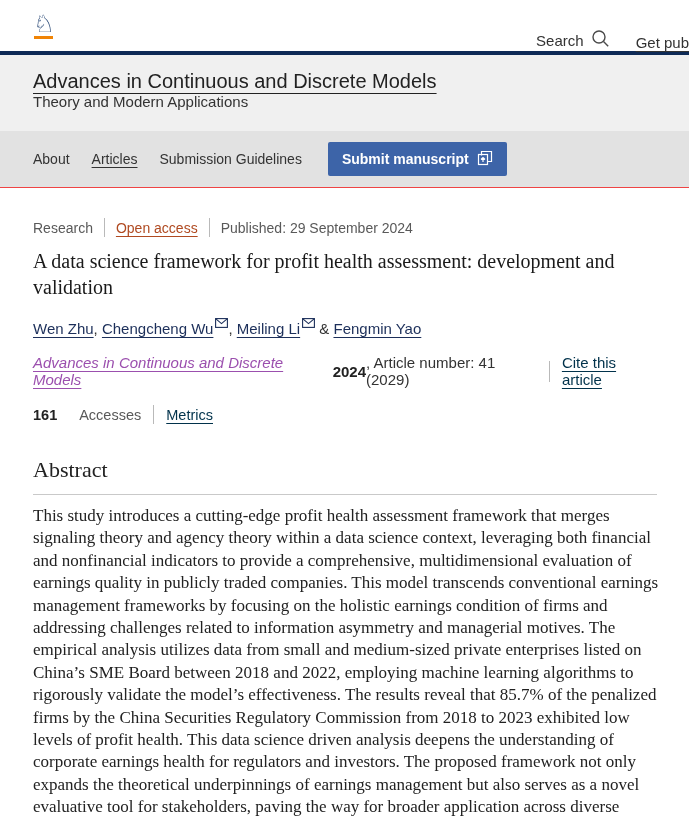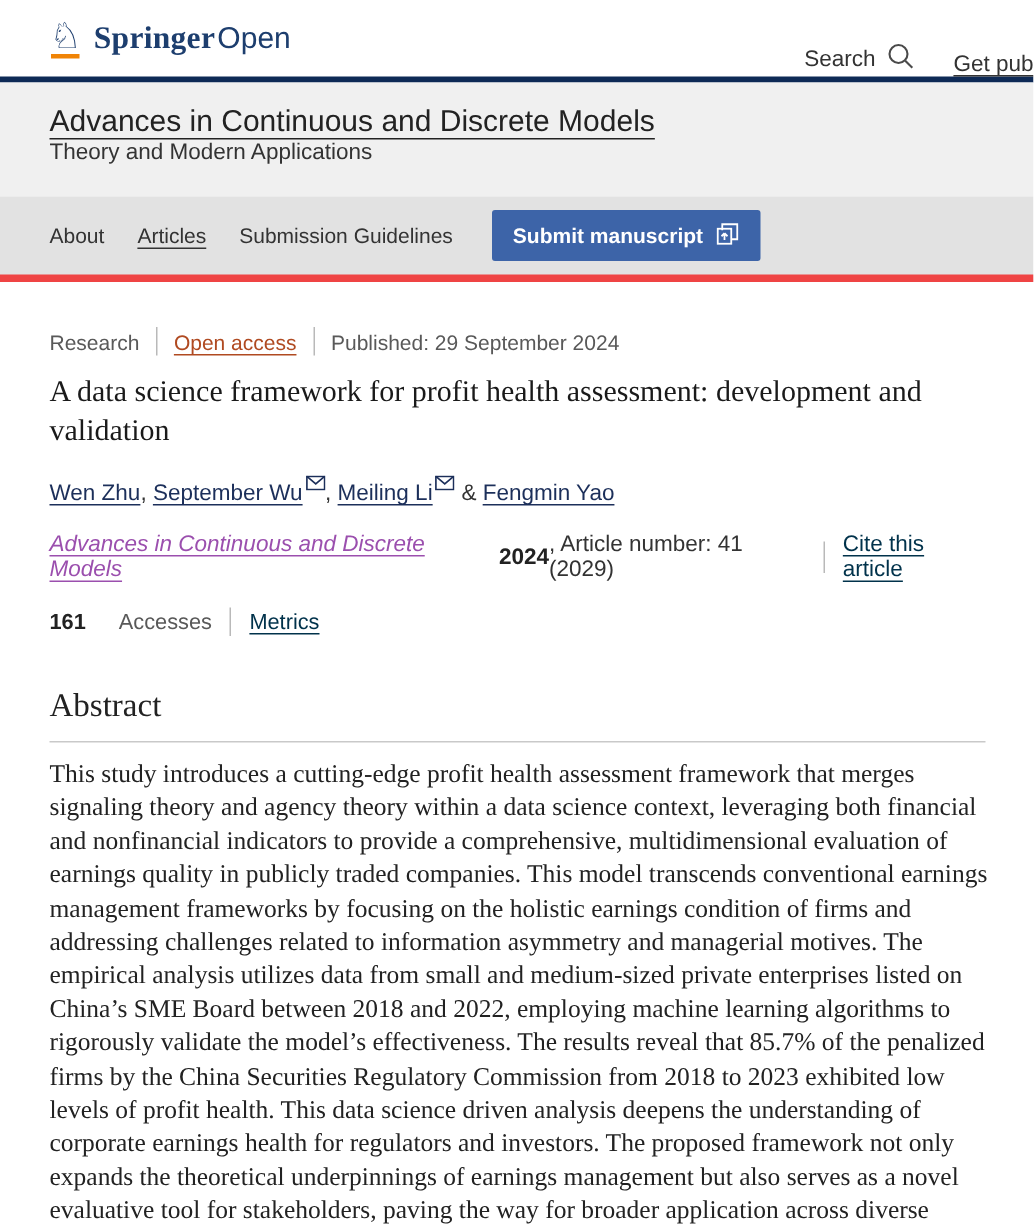--- a/index.html
+++ b/index.html
@@ -49,21 +49,21 @@
   .journal-title {
     display: inline-block; color: #222; font-size: 20px; font-weight: 400;
     text-decoration: underline; text-underline-offset: 5px; text-decoration-thickness: 1px;
   }
   .journal-subtitle { font-size: 15px; color: #333; }
 
   
   .journal-nav {
     background: var(--nav_bg, #e2e2e2); height: 57px;
     display: flex; align-items: center; padding: 0 33px;
-    border-bottom: 5px solid #ef4444;
+    border-bottom: 1px solid #ef4444;
   }
   .journal-nav a { font-size: 14px; color: #333; text-decoration: none; margin-right: 22px; }
   .journal-nav a.active { text-decoration: underline; text-underline-offset: 3px; }
   .submit-btn {
     margin-left: 4px; background: var(--button_blue, #3d64a8); color: #fff;
     border: none; border-radius: 2px; height: 34px; padding: 0 14px;
     font-family: "Liberation Sans", sans-serif; font-size: 14px; font-weight: 600;
     display: inline-flex; align-items: center; gap: 8px; cursor: pointer;
   }
 
@@ -111,24 +111,20 @@
     font-family: "Liberation Serif", serif; font-size: 17px; line-height: 22.4px;
     color: #222; text-align: left;
   }
 </style>
 </head>
 <body>
 
 <header class="site-header">
   <a class="logo">
     <span class="logo-horse">♘<span class="logo-underline"></span></span>
-    <span>
-      <span class="brand-springer">Springer</span>
-      <span class="brand-open">Open</span>
-    </span>
   </a>
   <div class="header-right">
     <a class="search-link">
       <span>Search</span>
       <span class="search-icon">
         <svg width="19" height="19" viewBox="0 0 19 19">
             <circle cx="8" cy="8" r="6" fill="none" stroke="#4a4a4a" stroke-width="1.4"></circle>
             <line x1="12.5" y1="12.5" x2="17.2" y2="17.2" stroke="#4a4a4a" stroke-width="1.4"></line>
           </svg>
       </span>
@@ -164,21 +160,21 @@
     <span>Research</span>
     <span class="meta-sep"></span>
     <a class="open-access">Open access</a>
     <span class="meta-sep"></span>
     <span>Published: 29 September 2024</span>
   </div>
 
   <h1 class="article-title">A data science framework for profit health assessment: development and validation</h1>
 
   <div class="authors">
-    <a class="author-link">Wen Zhu</a><span>, </span><a class="author-link">September Wu</a><span class="email-icon"><svg width="13" height="10" viewBox="0 0 13 10" fill="none" stroke="#1c2f5a" stroke-width="1.1">
+    <a class="author-link">Wen Zhu</a><span>, </span><a class="author-link">Chengcheng Wu</a><span class="email-icon"><svg width="13" height="10" viewBox="0 0 13 10" fill="none" stroke="#1c2f5a" stroke-width="1.1">
           <rect x="0.6" y="0.6" width="11.8" height="8.8"></rect>
           <path d="M0.6 0.6 L6.5 5.6 L12.4 0.6"></path>
         </svg></span><span>, </span><a class="author-link">Meiling Li</a><span class="email-icon"><svg width="13" height="10" viewBox="0 0 13 10" fill="none" stroke="#1c2f5a" stroke-width="1.1">
           <rect x="0.6" y="0.6" width="11.8" height="8.8"></rect>
           <path d="M0.6 0.6 L6.5 5.6 L12.4 0.6"></path>
         </svg></span><span> &amp; </span><a class="author-link">Fengmin Yao</a>
   </div>
 
   <div class="journal-line">
     <a class="journal-link">Advances in Continuous and Discrete Models</a>

